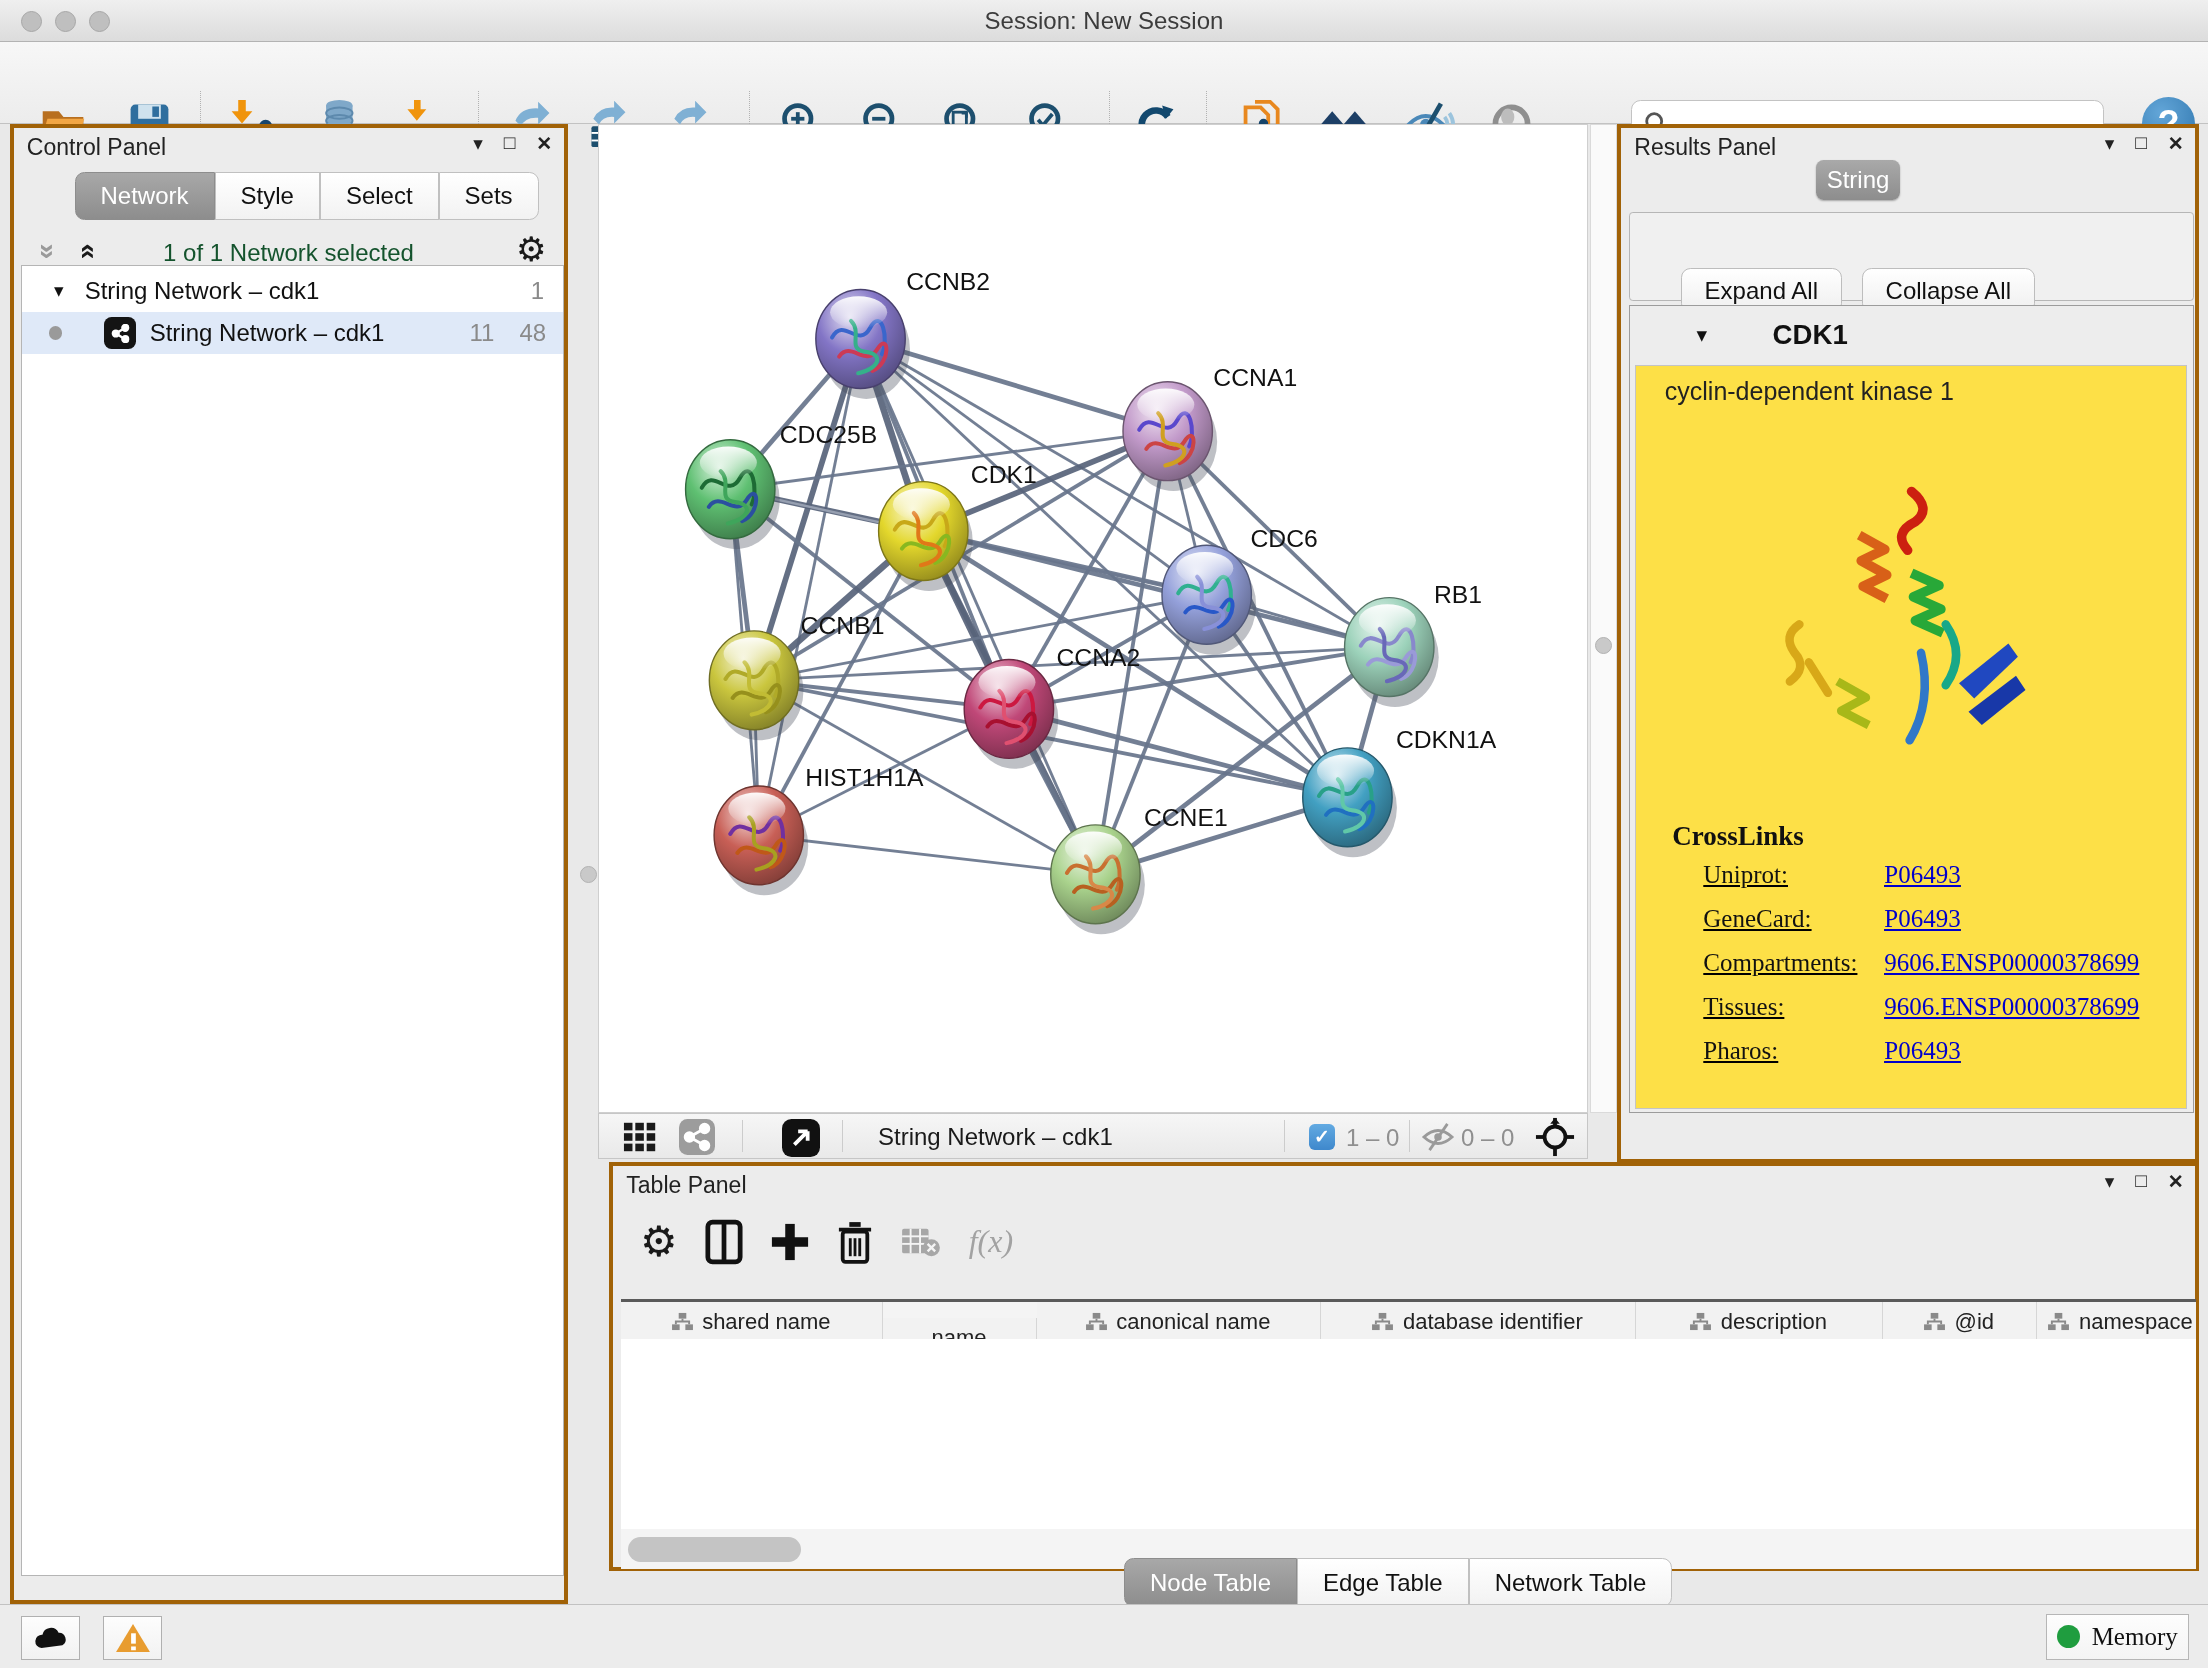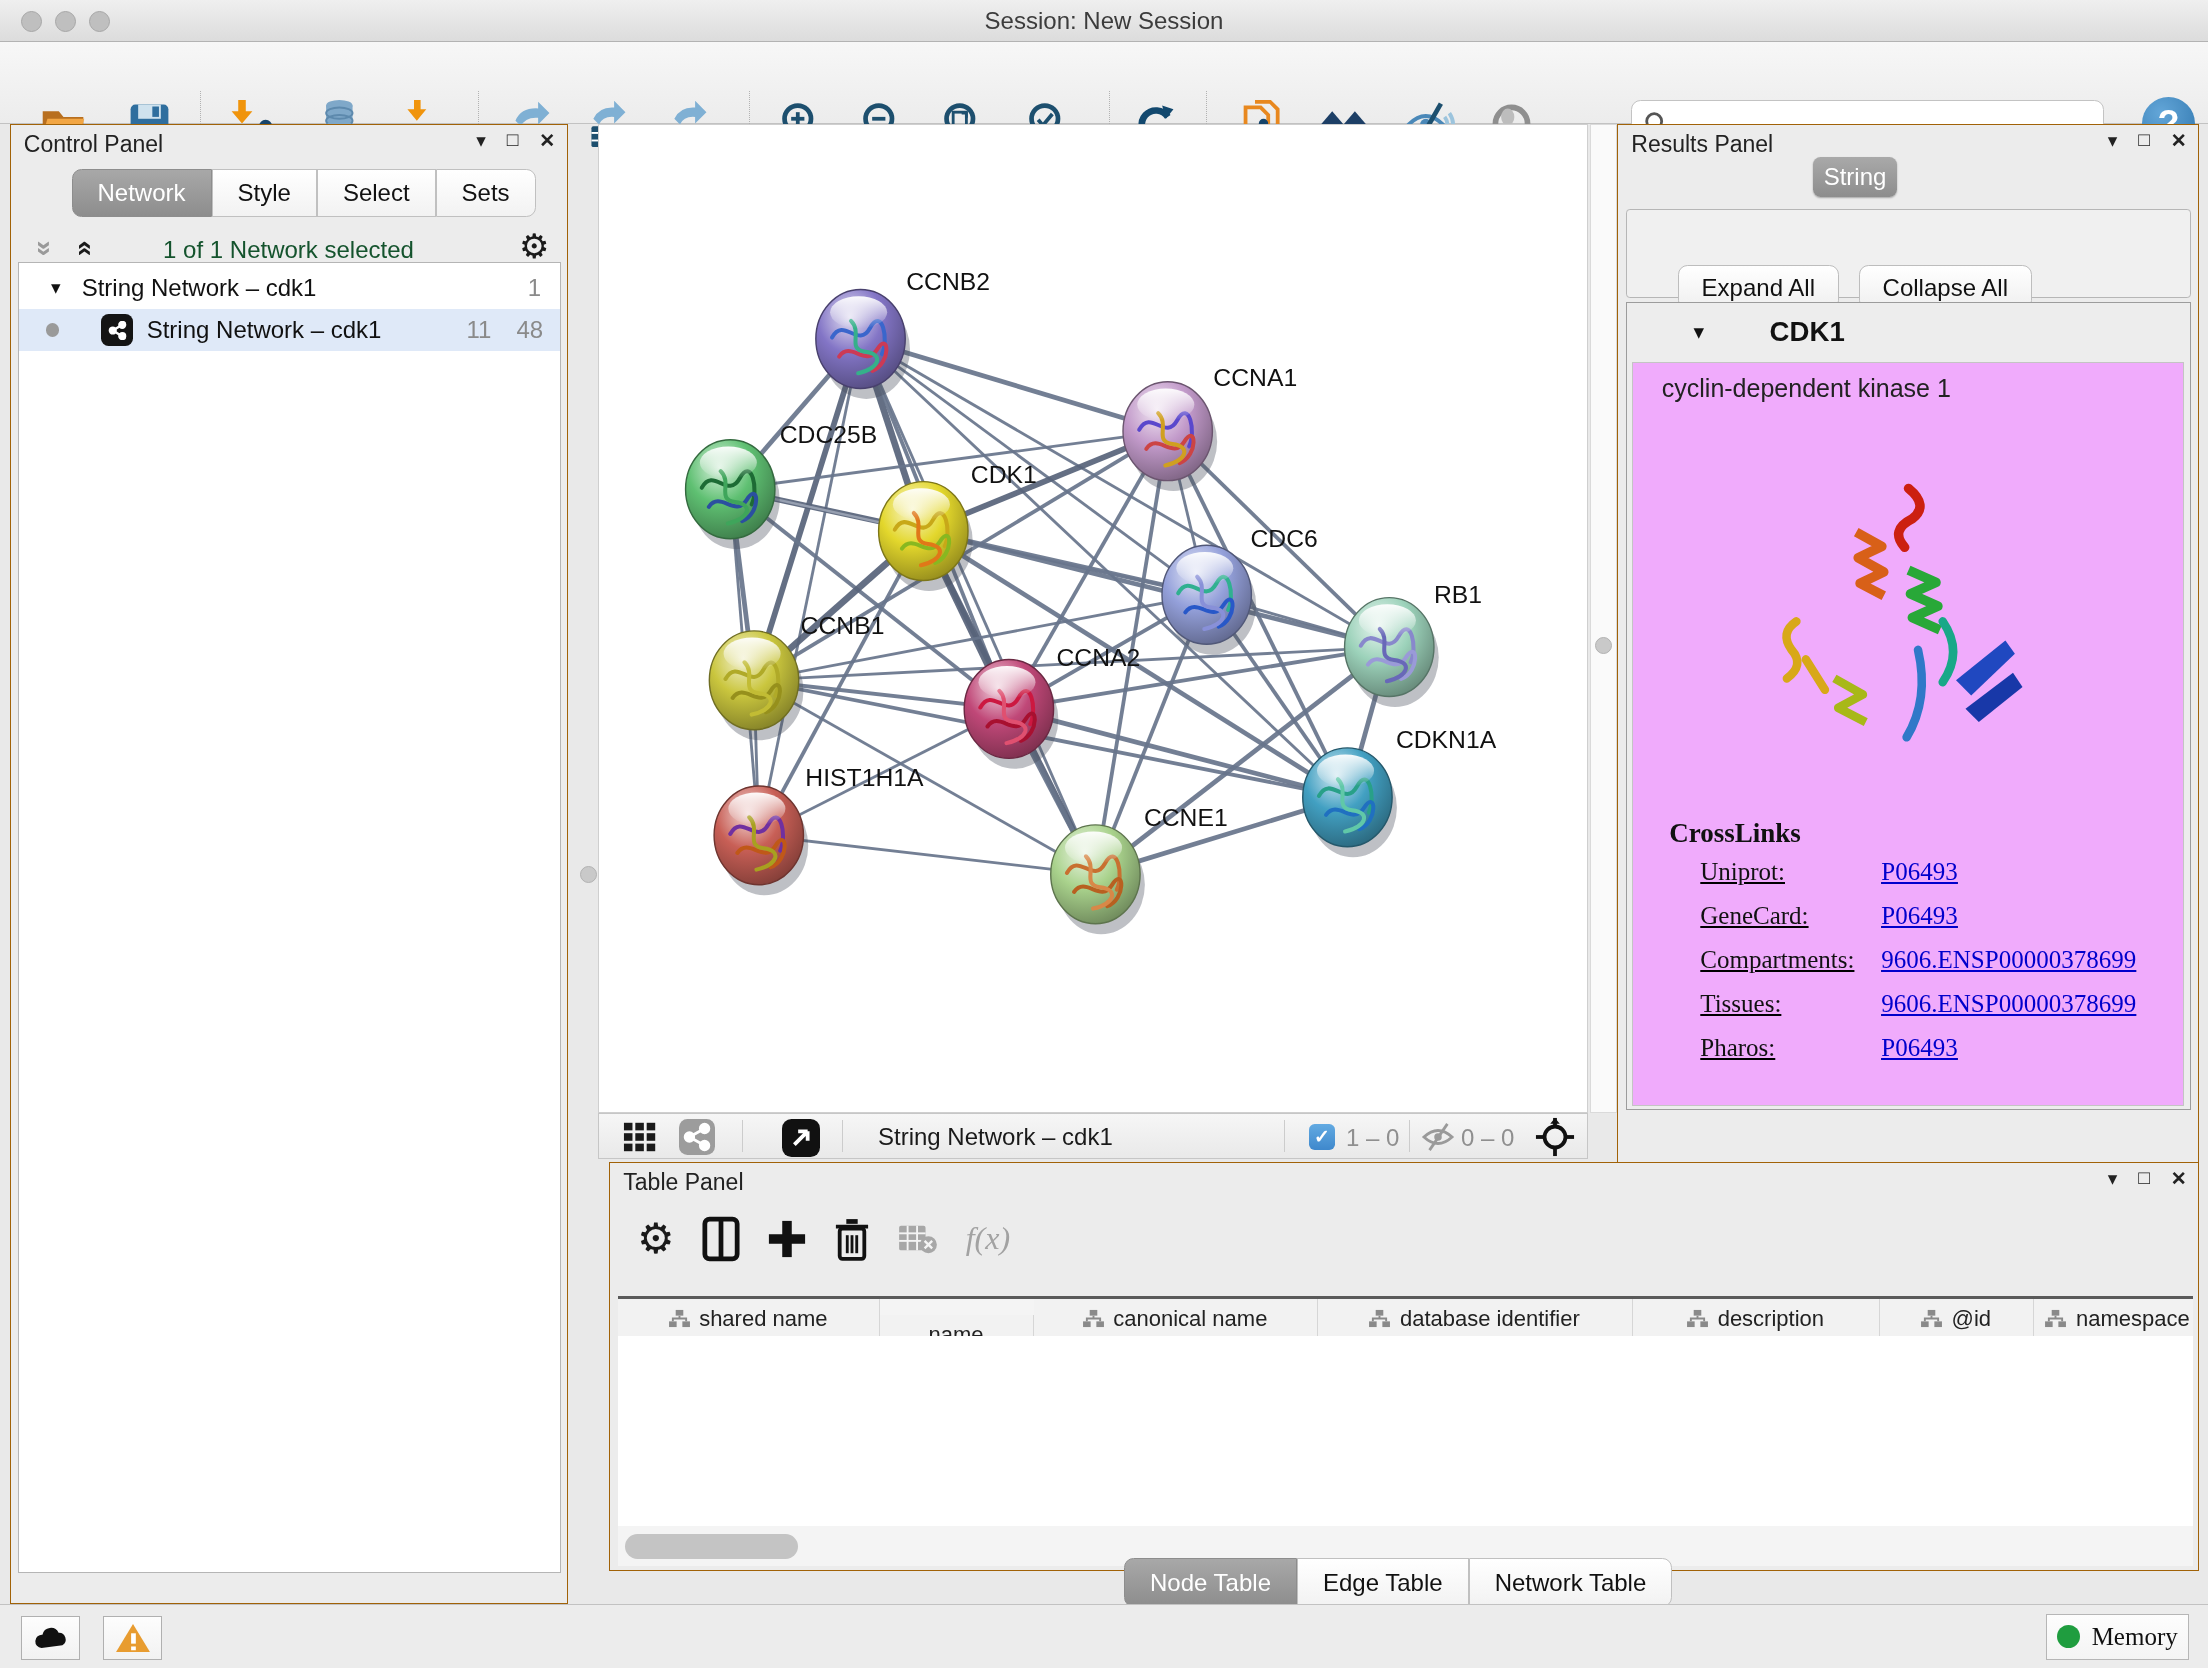--- a/index.html
+++ b/index.html
@@ -22,21 +22,21 @@
   .tsep { position:absolute; top:49px; height:59px; border-left:1.9px dotted #b2b2b2; }
   .searchbox { position:absolute; left:1631px; top:58px; width:473px; height:48px; background:#fff;
     border:1.9px solid #c3c3c3; border-radius:9.5px; display:flex; align-items:center; padding:0 9.5px; }
   .searchbox input { border:none; outline:none; flex:1; font-size:23px; height:38px;
     font-family:"Liberation Sans",sans-serif; background:transparent; }
   .helpbtn { position:absolute; left:2142px; top:55px; width:53px; height:53px; border:none; cursor:pointer;
     border-radius:50%; background:radial-gradient(circle at 35% 30%, #63a6d8, #2f76ae); color:#fff;
     font-size:36px; font-weight:bold; line-height:49px; text-align:center; }
 
   
-  .panel { position:absolute; background:#ececec; border:1px solid #a16207; }
+  .panel { position:absolute; background:#ececec; border:4px solid #a16207; }
   .phead { position:absolute; left:13.3px; top:5.7px; font-size:23px; color:#222; }
   .picons { position:absolute; top:3.8px; right:11.4px; display:flex; gap:21px; align-items:center; }
   .picon { font-size:19px; color:#222; cursor:pointer; background:none; border:none; }
   .tabbtn { height:48px; border:1px solid #c0c0c0; background:linear-gradient(#ffffff,#f2f2f2);
     color:#111; font-size:24px; padding:0 25px; cursor:pointer; font-family:"Liberation Sans",sans-serif; }
   .tabbtn.sel { background:linear-gradient(#a8a8a8,#8d8d8d); color:#fff; border-color:#8d8d8d; }
   .tabgroup { position:absolute; display:flex; }
   .tabgroup .tabbtn:first-child { border-radius:9.5px 0 0 9.5px; }
   .tabgroup .tabbtn:last-child { border-radius:0 9.5px 9.5px 0; }
 
@@ -76,21 +76,21 @@
     line-height:40px; cursor:pointer; box-shadow:0 1px 1.9px rgba(0,0,0,.3); }
   .rp-btnbox { position:absolute; left:7.6px; top:84px; width:565px; height:89px; background:#f0f0f0;
     border:1px solid #b6b6b6; border-radius:3.8px; }
   .rp-btn { position:absolute; top:23px; height:45px; background:linear-gradient(#ffffff,#efefef);
     border:1px solid #bdbdbd; border-radius:9.5px; font-size:24px; color:#111; padding:0 23px;
     cursor:pointer; font-family:"Liberation Sans",sans-serif;margin-top:32px; }
   .rp-mainbox { position:absolute; left:7.6px; top:177px; width:565px; height:808px; border:1px solid #9c9c9c; background:#ededed; }
   .rp-generow { position:absolute; left:0; top:0; width:100%; height:59px; }
   .rp-gene { position:absolute; left:143px; top:13.3px; font-size:27.6px; font-weight:bold; color:#111; }
   .rp-expander { position:absolute; left:67px; top:17px; font-size:21px; color:#111; background:none; border:none; cursor:pointer; }
-  .rp-innerbox { position:absolute; left:5.7px; top:59px; width:552px; height:744px; border:1px solid #c4c4c4; background:#f0abfc; }
+  .rp-innerbox { position:absolute; left:5.7px; top:59px; width:552px; height:744px; border:1px solid #c4c4c4; background:#fde047; }
   .rp-desc { position:absolute; left:28.5px; top:11.4px; font-size:25px; color:#222; }
   .serif { font-family:"Liberation Serif", serif; }
   .xl-title { position:absolute; left:36px; top:455px; font-size:27px; font-weight:bold; color:#111; }
   .xl-rows { position:absolute; left:67px; top:495px; width:485px;text-decoration:underline; }
   .xl-row { height:44px; display:flex; font-size:25px; }
   .xl-label { width:181px; color:#111; }
   .xl-link { color:#0000cc; text-decoration:underline; cursor:pointer; }
 
   
   #table-panel { left:609px; top:1162px; width:1590px; height:409px; }

